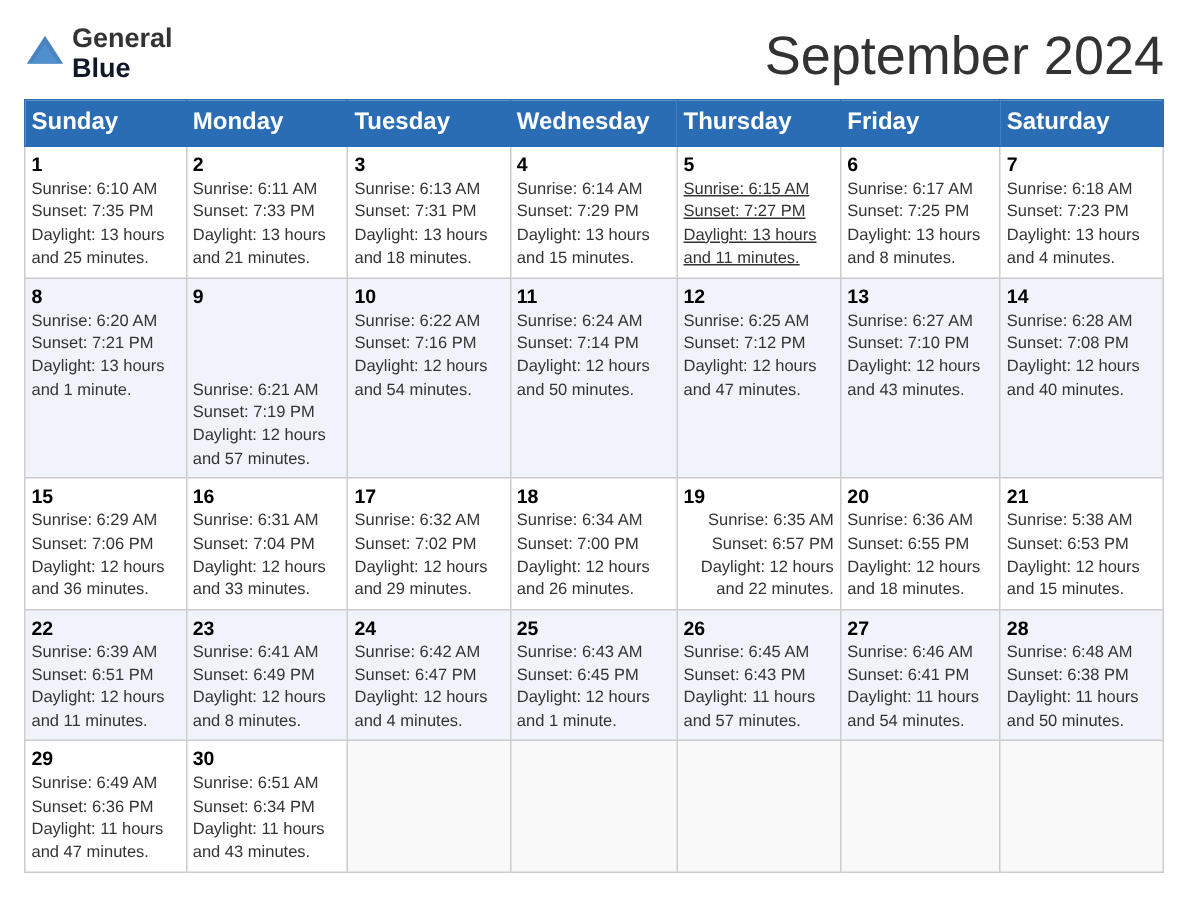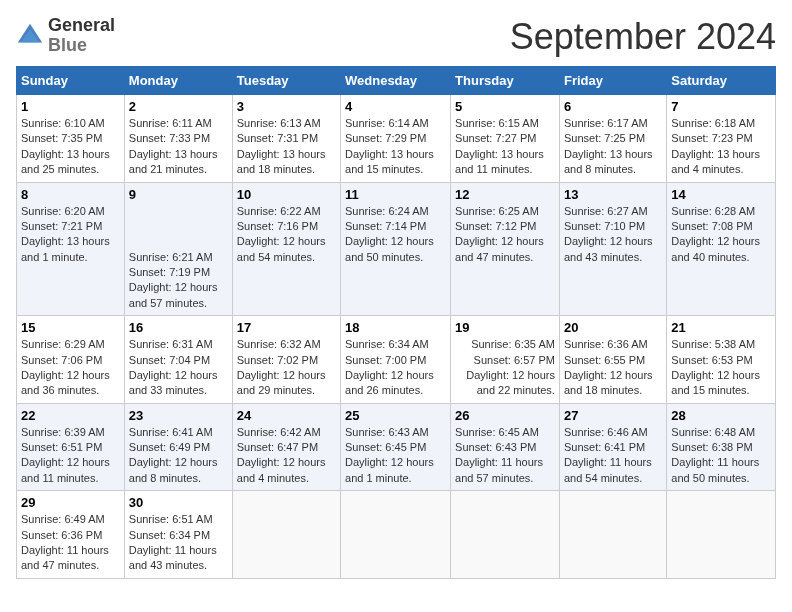--- a/index.html
+++ b/index.html
@@ -20,21 +20,21 @@
       display: flex;
       align-items: center;
       gap: 4px;
     }
     .logo-text {
       font-size: 18px;
       font-weight: bold;
       line-height: 1.1;
     }
     .logo-text .general { color: #333; }
-    .logo-text .blue { color: #737373; }
+    .logo-text .blue { color: #0f172a; }
     .logo-icon {
       width: 28px;
       height: 28px;
     }
     .title-block {
       text-align: right;
     }
     .month-title {
       font-size: 36px;
       font-weight: normal;
@@ -48,21 +48,21 @@
       width: 100%;
       border-collapse: collapse;
       font-size: 11px;
     }
     thead tr th {
       background: #2a6db5;
       color: #fff;
       padding: 6px 4px;
       text-align: left;
       font-weight: bold;
-      font-size: 13px;
+      font-size: 16px;
       border: 1px solid #2a6db5;
     }
     tbody tr td {
       border: 1px solid #ccc;
       vertical-align: top;
       padding: 4px 4px;
       width: 113px;
       min-height: 80px;
     }
     tbody tr td.empty {
@@ -141,21 +141,21 @@
         </td>
         <td>
           <span class="day-num">4</span>
           <div class="day-info" style="white-space: pre-line;">Sunrise: 6:14 AM
 Sunset: 7:29 PM
 Daylight: 13 hours
 and 15 minutes.</div>
         </td>
         <td>
           <span class="day-num">5</span>
-          <div class="day-info" style="white-space: pre-line;">Sunrise: 6:15 AM
+          <div class="day-info" style="white-space: pre-line; text-decoration: underline;">Sunrise: 6:15 AM
 Sunset: 7:27 PM
 Daylight: 13 hours
 and 11 minutes.</div>
         </td>
         <td>
           <span class="day-num">6</span>
           <div class="day-info" style="white-space: pre-line;">Sunrise: 6:17 AM
 Sunset: 7:25 PM
 Daylight: 13 hours
 and 8 minutes.</div>

